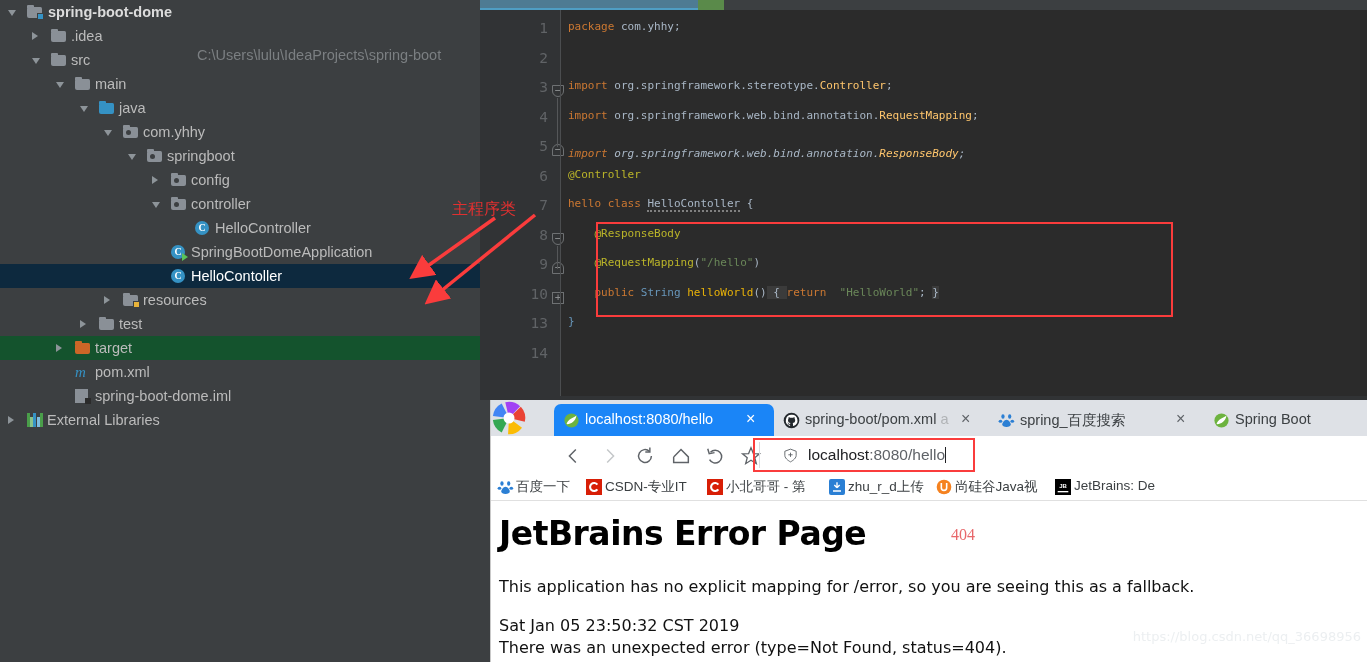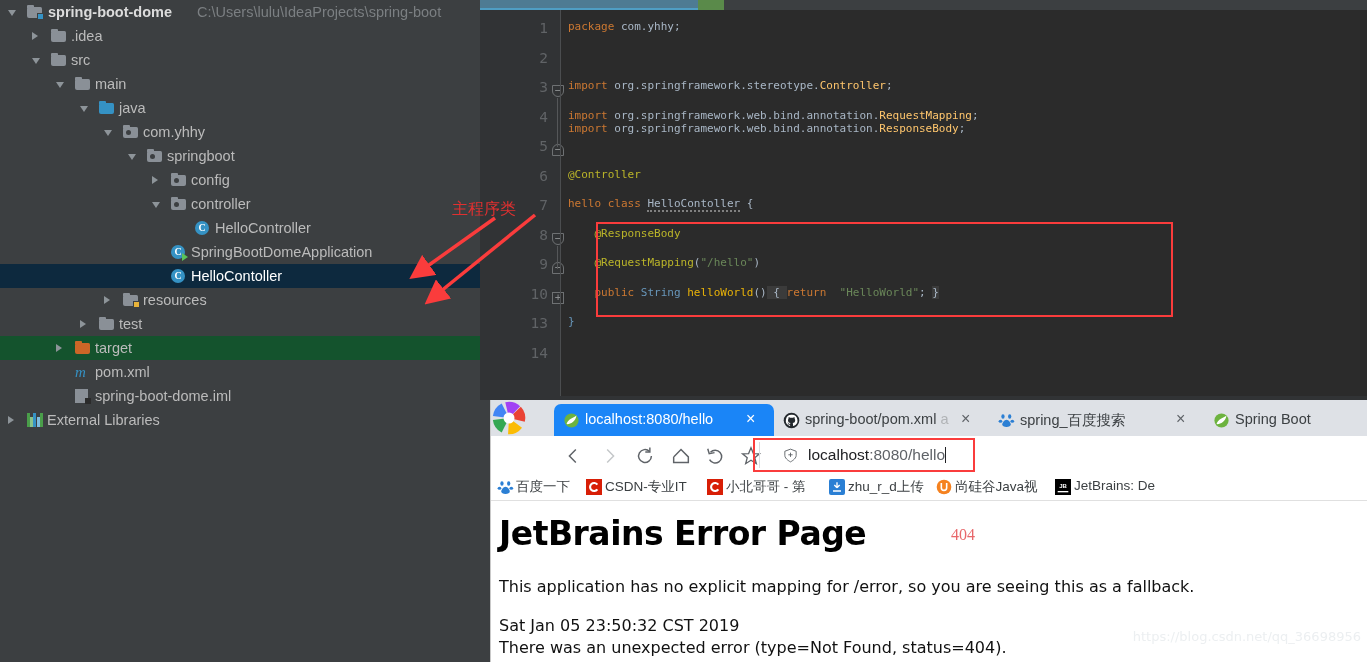--- a/index.html
+++ b/index.html
@@ -203,21 +203,21 @@
 
     <div id="tree">
         <div class="trow">
           <div class="arrow open" style="left:8px;"></div>
           <div class="ic" style="left:27px;">
             <div class="folder" style="width:15px;height:11px;margin-top:2px;">
               <div class="badge"></div>
             </div>
           </div>
           <div class="lbl projname" style="left:48px;">spring-boot-dome</div>
-          <div class="lbl projpath" style="left:197px;">C:\Users\lulu\IdeaProjects\spring-boot</div>
+          <div class="lbl projpath" style="left:197px;margin-top:43px;">C:\Users\lulu\IdeaProjects\spring-boot</div>
         </div>
         <div class="trow">
           <div class="arrow closed" style="left:32px;"></div>
           <div class="ic" style="left:51px;">
             <div class="folder" style="width:15px;height:11px;margin-top:2px;"></div>
           </div>
           <div class="lbl" style="left:71px;">.idea</div>
         </div>
         <div class="trow">
           <div class="arrow open" style="left:32px;"></div>
@@ -366,21 +366,21 @@
           <div class="lnum" style="top:305px;">13</div>
           <div class="lnum" style="top:334.5px;">14</div>
           <div class="foldline" style="top:88px;height:49px;"></div>
           <div class="foldline" style="top:235.5px;height:23.5px;"></div>
         </div>
       <div class="guttersep"></div>
     <div class="code" style="top:10px;"><span class="kw">package </span><span class="txt">com.yhhy;</span></div>
         <div class="code" style="top:39.5px;"></div>
         <div class="code" style="top:69px;"><span class="kw">import </span><span class="txt">org.springframework.stereotype.</span><span class="cls">Controller</span><span class="txt">;</span></div>
         <div class="code" style="top:98.5px;"><span class="kw">import </span><span class="txt">org.springframework.web.bind.annotation.</span><span class="cls">RequestMapping</span><span class="txt">;</span></div>
-        <div class="code" style="top:112px;"><span class="kw">import </span><span class="txt">org.springframework.web.bind.annotation.</span><span class="cls">ResponseBody</span><span class="txt">;</span></div>
+        <div class="code" style="top:137px;font-style:italic;"><span class="kw">import </span><span class="txt">org.springframework.web.bind.annotation.</span><span class="cls">ResponseBody</span><span class="txt">;</span></div>
         <div class="code" style="top:157.5px;"><span class="ann">@Controller</span></div>
         <div class="code" style="top:187px;"><span class="kw">hello class </span><span class="txt warnu">HelloContoller</span><span class="txt"> {</span></div>
         <div class="code" style="top:216.5px;"><span class="ann">    @ResponseBody</span></div>
         <div class="code" style="top:246px;"><span class="ann">    @RequestMapping</span><span class="txt">(</span><span class="str">"/hello"</span><span class="txt">)</span></div>
         <div class="code" style="top:275.5px;"><span class="kw">    public </span><span class="typ">String </span><span class="fn">helloWorld</span><span class="txt">()</span><span class="txt chipbg"> { </span><span class="kw">return </span><span class="txt"> </span><span class="str">"HelloWorld"</span><span class="txt">; </span><span class="txt chipbg">}</span></div>
         <div class="code" style="top:305px;"><span class="typ">}</span></div>
         <div class="code" style="top:334.5px;"></div>
       </div>
     <div id="editorbottom"></div>
 

